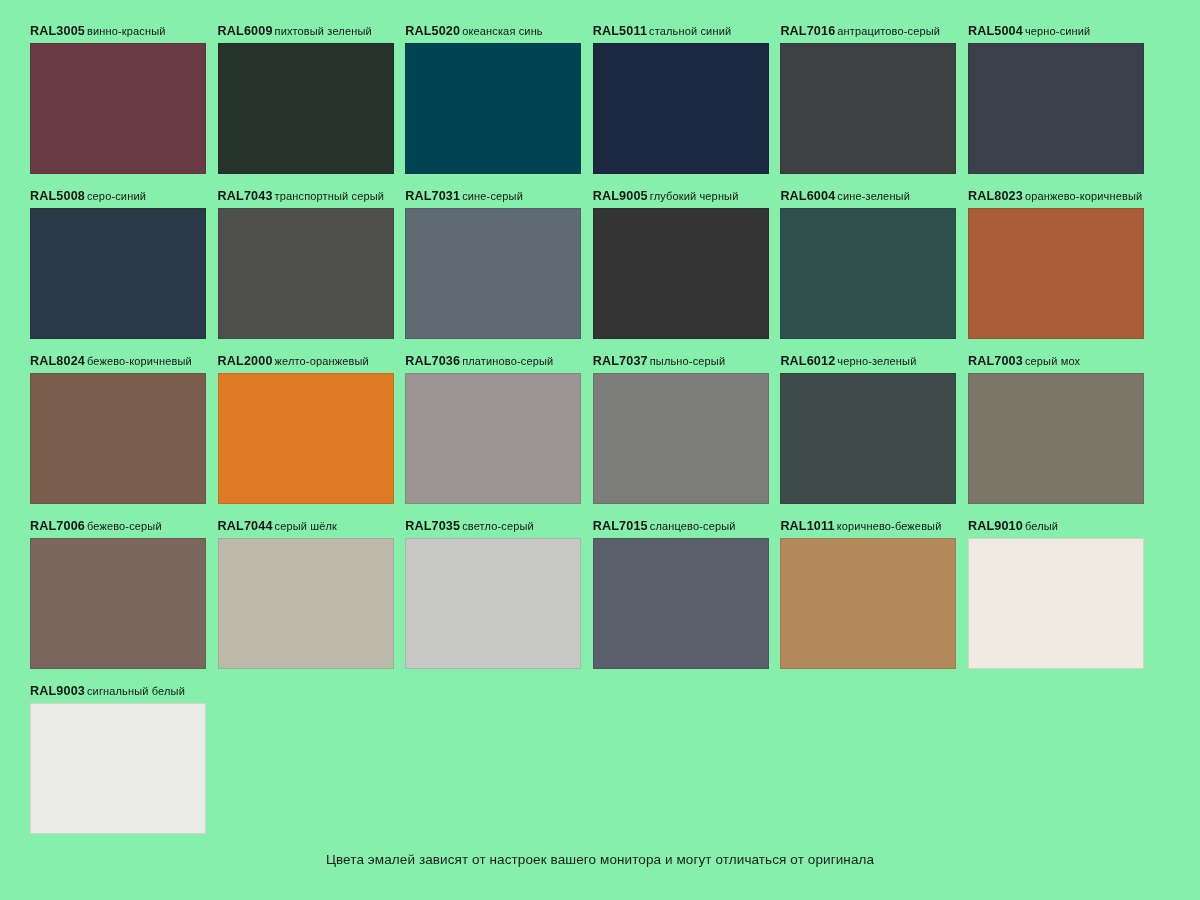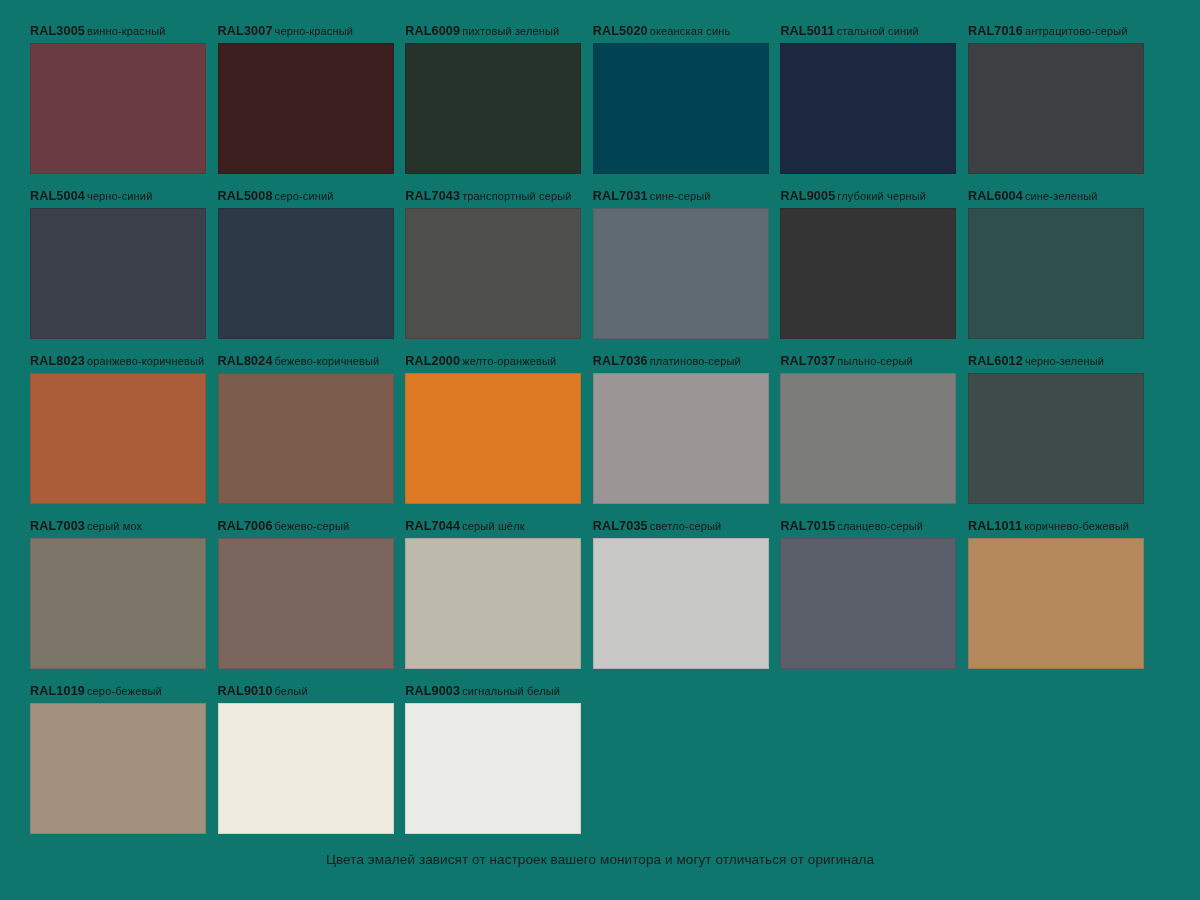--- a/index.html
+++ b/index.html
@@ -14,21 +14,21 @@
     font-family: "Liberation Sans", sans-serif;
     overflow: hidden;
   }
 
   .chart {
     position: relative;
     width: 1200px;
     height: 900px;
     box-sizing: border-box;
     padding: 20px 30px 0 30px;
-    background: #0f766e;
+    background: #86efac;
   }
 
   .grid {
     display: grid;
     grid-template-columns: repeat(6, 176px);
     grid-template-rows: repeat(5, 165px);
     column-gap: 11.6px;
     row-gap: 0px;
     width: 1140px;
   }
@@ -81,24 +81,20 @@
   }
 </style>
 </head>
 <body>
 
 <div class="chart">
   <div class="grid" id="swatch-grid">
       <div class="swatch-cell">
         <div class="swatch-label"><span class="swatch-code">RAL3005</span><span class="swatch-name">винно-красный</span></div>
         <div class="swatch-chip" style="background-color: rgb(107, 59, 67);"></div>
-      </div>
-      <div class="swatch-cell">
-        <div class="swatch-label"><span class="swatch-code">RAL3007</span><span class="swatch-name">черно-красный</span></div>
-        <div class="swatch-chip" style="background-color: rgb(60, 30, 30);"></div>
       </div>
       <div class="swatch-cell">
         <div class="swatch-label"><span class="swatch-code">RAL6009</span><span class="swatch-name">пихтовый зеленый</span></div>
         <div class="swatch-chip" style="background-color: rgb(37, 51, 43);"></div>
       </div>
       <div class="swatch-cell">
         <div class="swatch-label"><span class="swatch-code">RAL5020</span><span class="swatch-name">океанская синь</span></div>
         <div class="swatch-chip" style="background-color: rgb(0, 67, 82);"></div>
       </div>
       <div class="swatch-cell">
@@ -175,24 +171,20 @@
       </div>
       <div class="swatch-cell">
         <div class="swatch-label"><span class="swatch-code">RAL7015</span><span class="swatch-name">сланцево-серый</span></div>
         <div class="swatch-chip" style="background-color: rgb(91, 95, 105);"></div>
       </div>
       <div class="swatch-cell">
         <div class="swatch-label"><span class="swatch-code">RAL1011</span><span class="swatch-name">коричнево-бежевый</span></div>
         <div class="swatch-chip" style="background-color: rgb(179, 136, 90);"></div>
       </div>
       <div class="swatch-cell">
-        <div class="swatch-label"><span class="swatch-code">RAL1019</span><span class="swatch-name">серо-бежевый</span></div>
-        <div class="swatch-chip" style="background-color: rgb(163, 144, 127);"></div>
-      </div>
-      <div class="swatch-cell">
         <div class="swatch-label"><span class="swatch-code">RAL9010</span><span class="swatch-name">белый</span></div>
         <div class="swatch-chip" style="background-color: rgb(239, 235, 225);"></div>
       </div>
       <div class="swatch-cell">
         <div class="swatch-label"><span class="swatch-code">RAL9003</span><span class="swatch-name">сигнальный белый</span></div>
         <div class="swatch-chip" style="background-color: rgb(234, 235, 231);"></div>
       </div>
     </div>
   <div class="footnote">Цвета эмалей зависят от настроек вашего монитора и могут отличаться от оригинала</div>
 </div>

